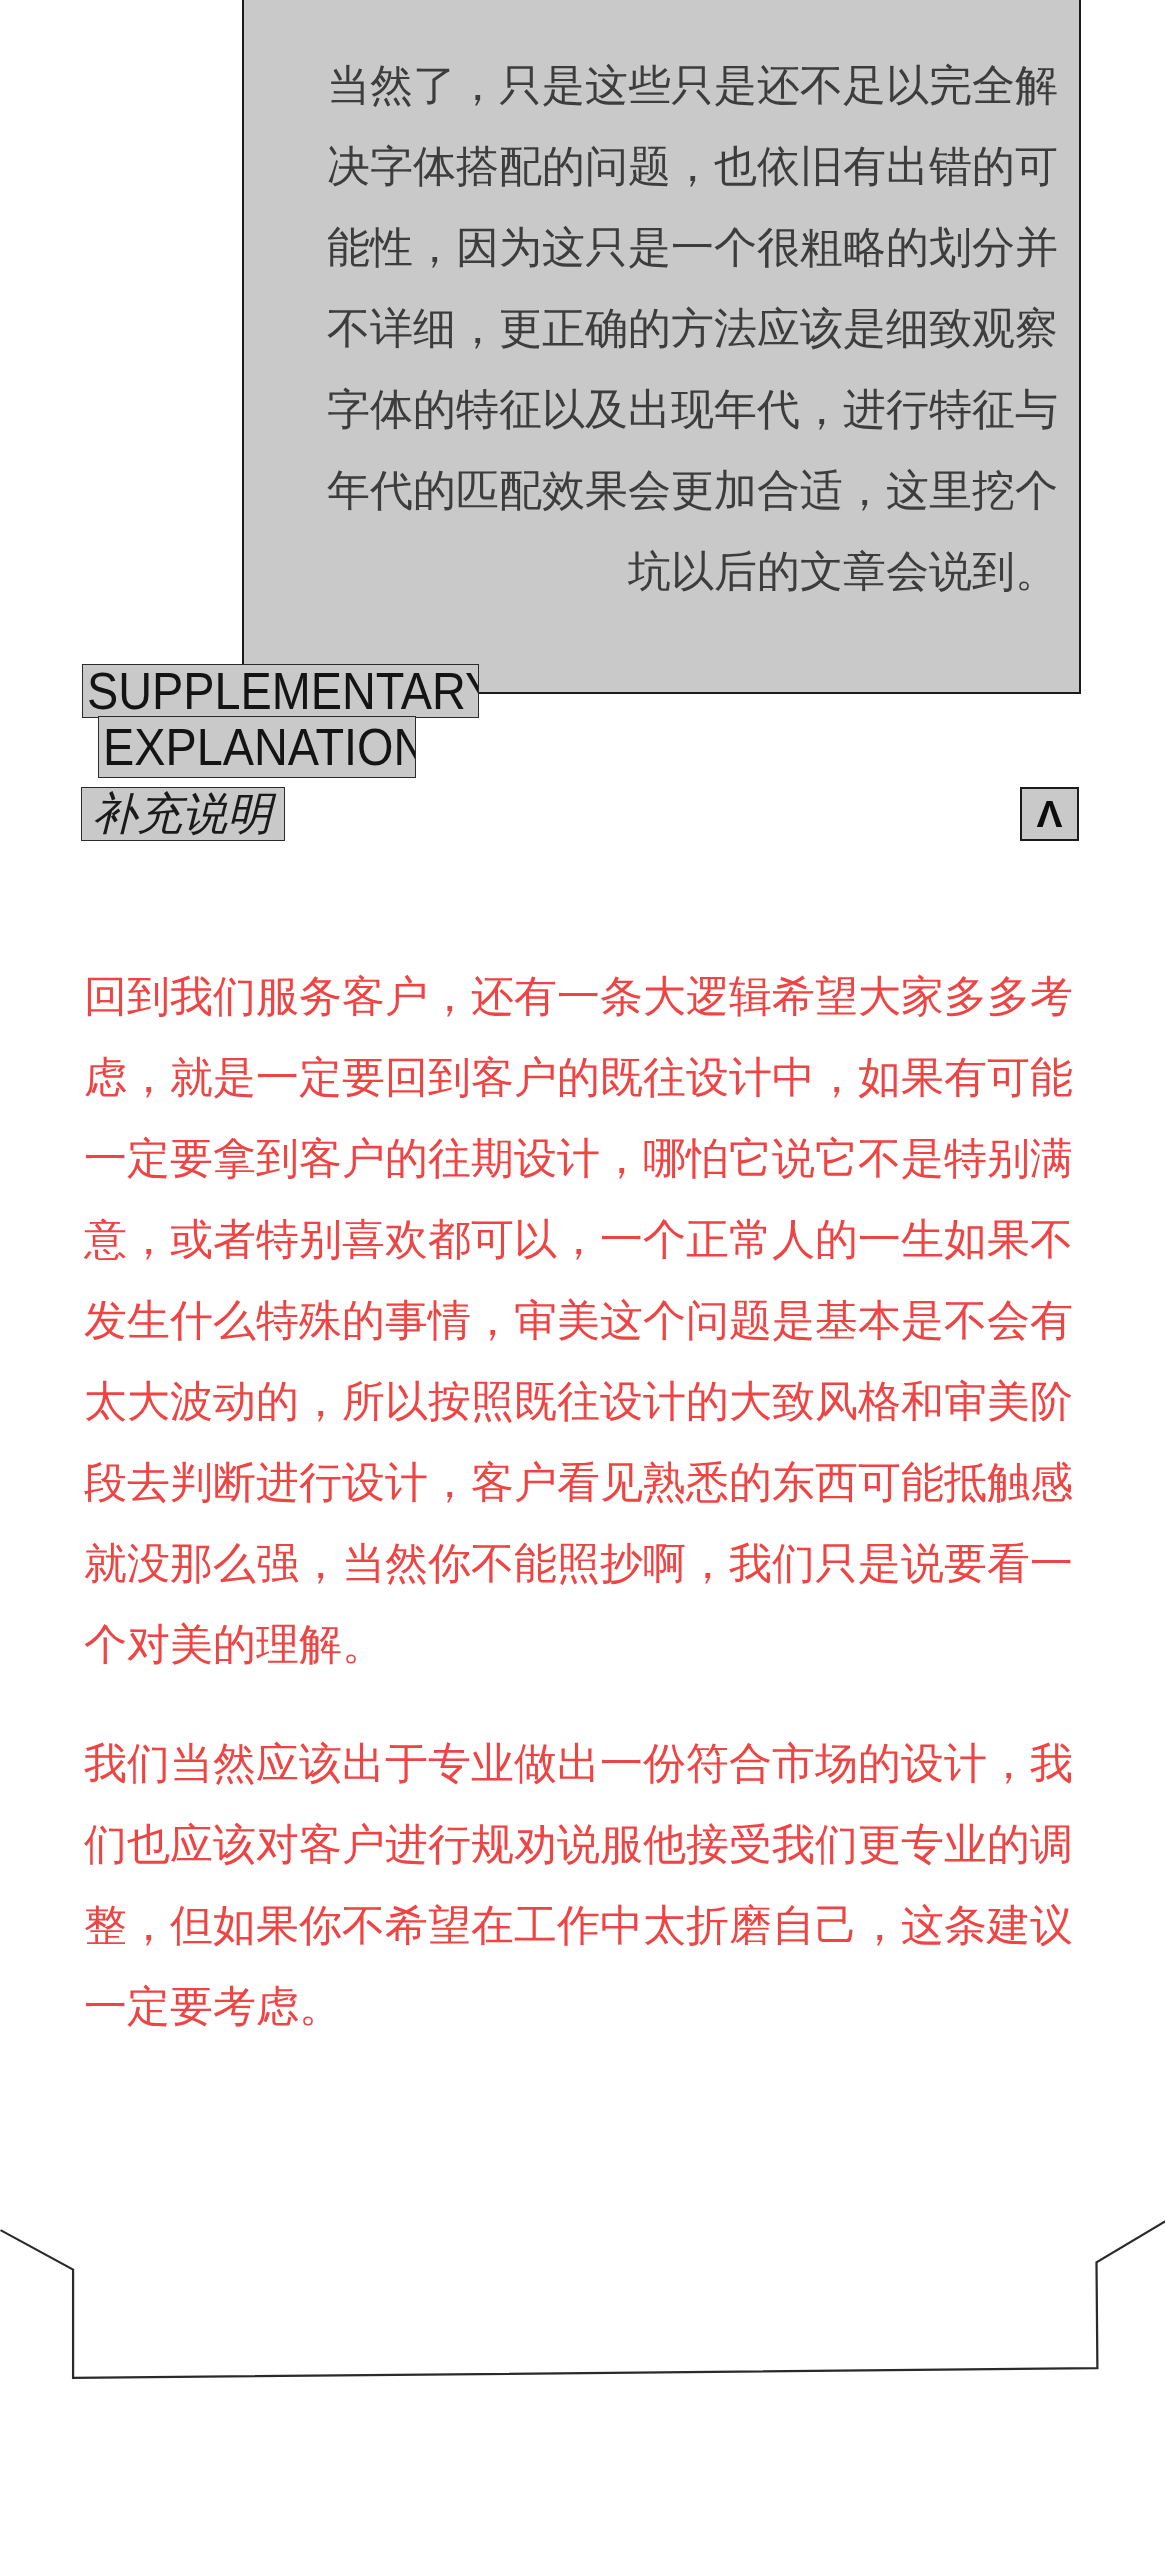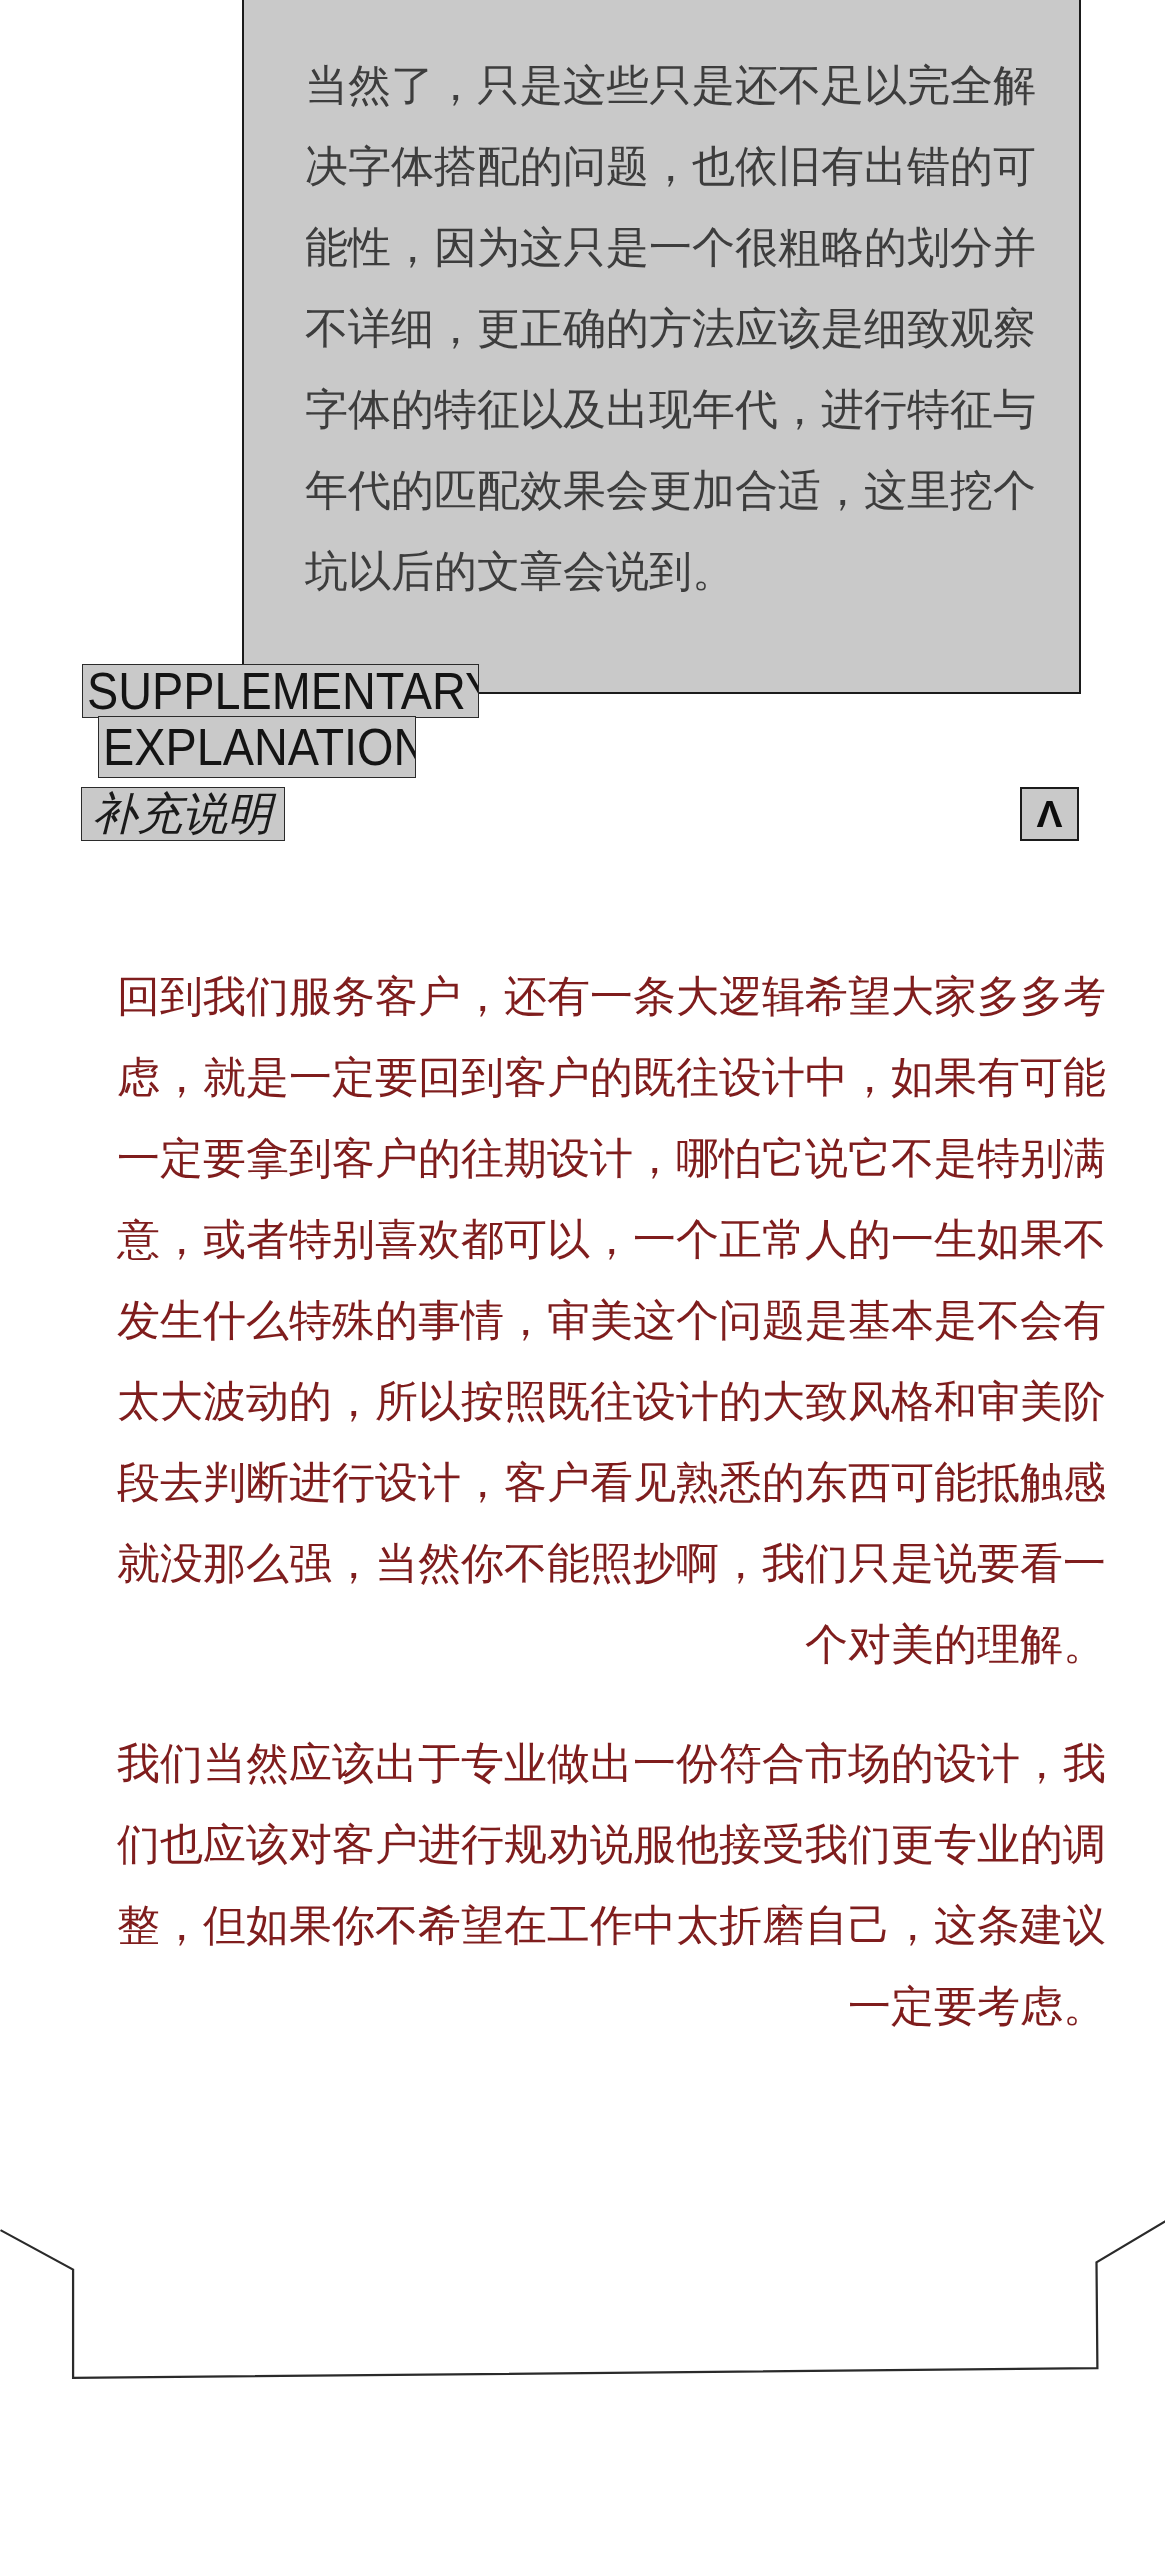--- a/index.html
+++ b/index.html
@@ -21,20 +21,21 @@
   }
   .quote-text{
     position:absolute;
     left:305px;top:45px;
     width:753px;
     font-size:43px;
     line-height:81px;
     color:#3d3d3d;
     white-space:pre-line;
     letter-spacing:0px;
+    text-align:right;
   }
   
   .label-box{
     position:absolute;
     background:#c9c9c9;
     border:1.8px solid #2b2b2b;
     box-sizing:border-box;
     overflow:hidden;
     display:flex;
     align-items:center;
@@ -80,23 +81,22 @@
     line-height:1;
     transform:scaleY(0.95);
   }
   
   .body-para{
     position:absolute;
     left:84px;
     width:1022px;
     font-size:43px;
     line-height:81px;
-    color:#7f1d1d;
+    color:#ef4444;
     white-space:pre-line;
-    text-align:right;
   }
   .para-1{top:956px;}
   .para-2{top:1723px;}
   
   .bottom-shape{
     position:absolute;
     left:0;top:2188px;
     width:1166px;height:233px;
   }
 </style>

